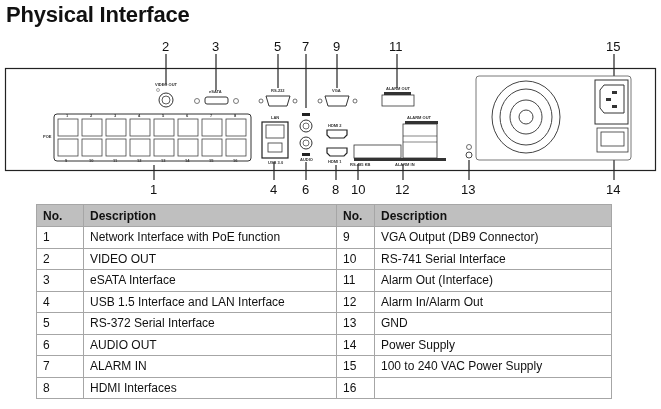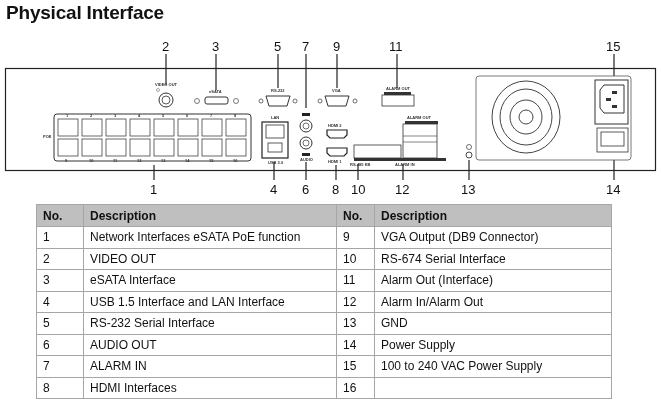--- a/index.html
+++ b/index.html
@@ -1,17 +1,17 @@
 <!DOCTYPE html>
 <html><head>
 <meta charset="utf-8">
 <style>
   html, body { margin:0; padding:0; background:#fff; }
   body { width:661px; height:409px; position:relative; overflow:hidden; font-family:"Liberation Sans", sans-serif; color:#111; }
-  .title { position:absolute; left:6px; top:2px; font-size:19px; font-weight:bold; letter-spacing:-0.2px; }
+  .title { position:absolute; left:6px; top:2px; font-size:22px; font-weight:bold; letter-spacing:-0.2px; }
   .diagram { position:absolute; left:0; top:30px; width:661px; height:175px; }
   .diagram svg { width:661px; height:175px; display:block; }
   .callout { font-family:"Liberation Sans", sans-serif; font-size:13px; fill:#111; }
   .tiny { font-family:"Liberation Sans", sans-serif; font-size:4px; fill:#333; font-weight:bold; }
   table { position:absolute; left:36px; top:204px; border-collapse:collapse; width:576px; font-size:12px; }
   th, td { border:1px solid #a6a6a6; padding:0 6px; height:20.5px; text-align:left; }
   th { background:#bfbfbf; font-weight:bold; height:21px; }
   .c-no { width:34px; }
   .c-desc { width:240px; }
   .c-no2 { width:25px; }
@@ -178,45 +178,45 @@
     <tr>
       <th class="c-no">No.</th>
       <th class="c-desc">Description</th>
       <th class="c-no2">No.</th>
       <th>Description</th>
     </tr>
   </thead>
   <tbody>
     <tr>
         <td>1</td>
-        <td>Network Interfaces eSATA PoE function</td>
+        <td>Network Interface with PoE function</td>
         <td>9</td>
         <td>VGA Output (DB9 Connector)</td>
       </tr>
     <tr>
         <td>2</td>
         <td>VIDEO OUT</td>
         <td>10</td>
-        <td>RS-674 Serial Interface</td>
+        <td>RS-741 Serial Interface</td>
       </tr>
     <tr>
         <td>3</td>
         <td>eSATA Interface</td>
         <td>11</td>
         <td>Alarm Out (Interface)</td>
       </tr>
     <tr>
         <td>4</td>
         <td>USB 1.5 Interface and LAN Interface</td>
         <td>12</td>
         <td>Alarm In/Alarm Out</td>
       </tr>
     <tr>
         <td>5</td>
-        <td>RS-232 Serial Interface</td>
+        <td>RS-372 Serial Interface</td>
         <td>13</td>
         <td>GND</td>
       </tr>
     <tr>
         <td>6</td>
         <td>AUDIO OUT</td>
         <td>14</td>
         <td>Power Supply</td>
       </tr>
     <tr>

